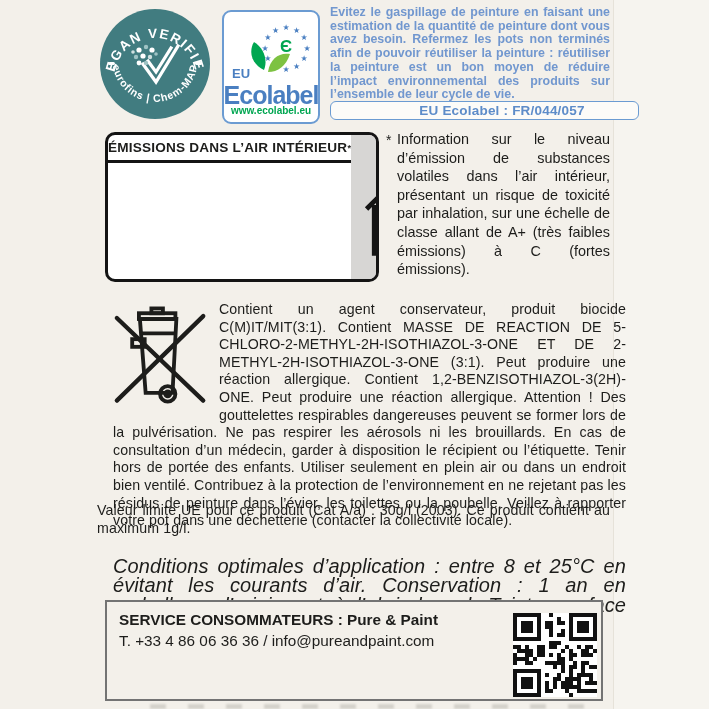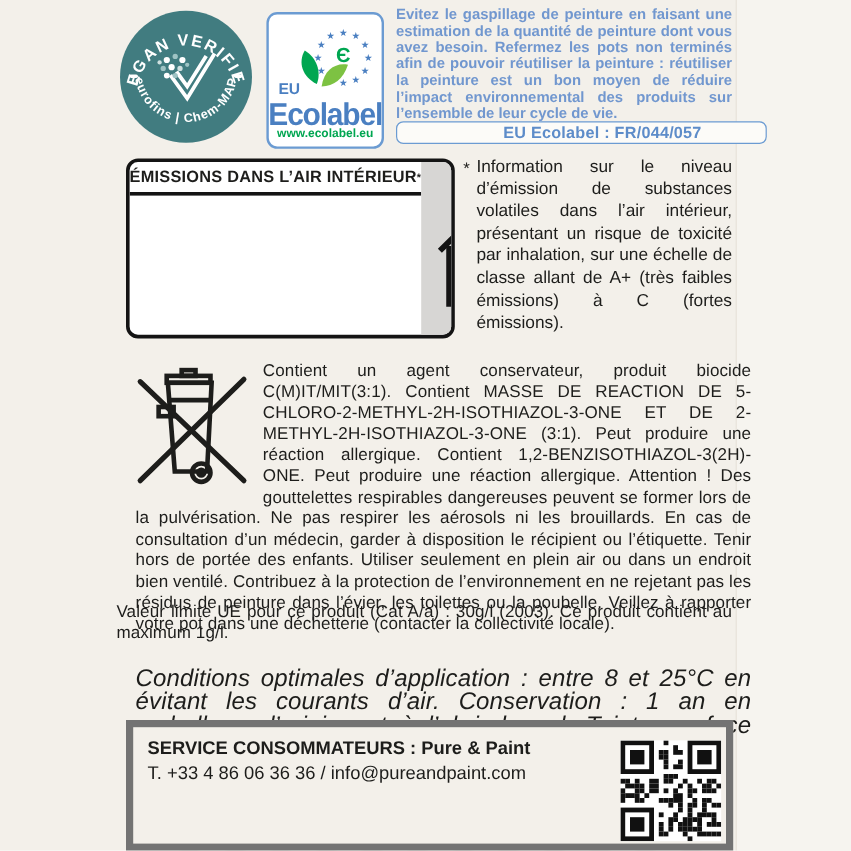--- a/index.html
+++ b/index.html
@@ -47,21 +47,21 @@
   .warnings{position:absolute;left:0;top:285px;width:513px;margin:16px;
         font-size:14.2px;line-height:17.6px;text-align:justify;letter-spacing:.1px;}
   .bin-icon{float:left;width:96px;height:104px;margin:2px 10px 2px 0;}
   .voc{position:absolute;left:0;top:502px;width:513px;margin:0;
         font-size:14.2px;line-height:17.8px;text-align:justify;letter-spacing:.1px;}
   .conditions{position:absolute;left:0;top:541px;width:513px;margin:16px;
         font-size:20px;line-height:19.4px;text-align:justify;letter-spacing:.1px;font-style:italic;}
 
   
   .service-box{position:absolute;left:8px;top:600px;width:494px;height:97px;
-        border:6px solid #737373;background:#f3f0ea;}
+        border:2px solid #737373;background:#f3f0ea;}
   .service-text{position:absolute;left:12px;top:7px;width:380px;font-size:15.3px;line-height:21px;}
   .service-text b{font-weight:bold;}
   .qr{position:absolute;right:4px;top:11px;width:84px;height:84px;background:#fff;}
   .bottom-artifact{position:absolute;bottom:0px;left:150px;width:445px;height:5px;
         background:repeating-linear-gradient(90deg,rgba(110,110,100,.5) 0 16px,transparent 16px 38px);
         filter:blur(1px);opacity:.45;z-index:1;}
 </style>
 </head>
 <body>
 

